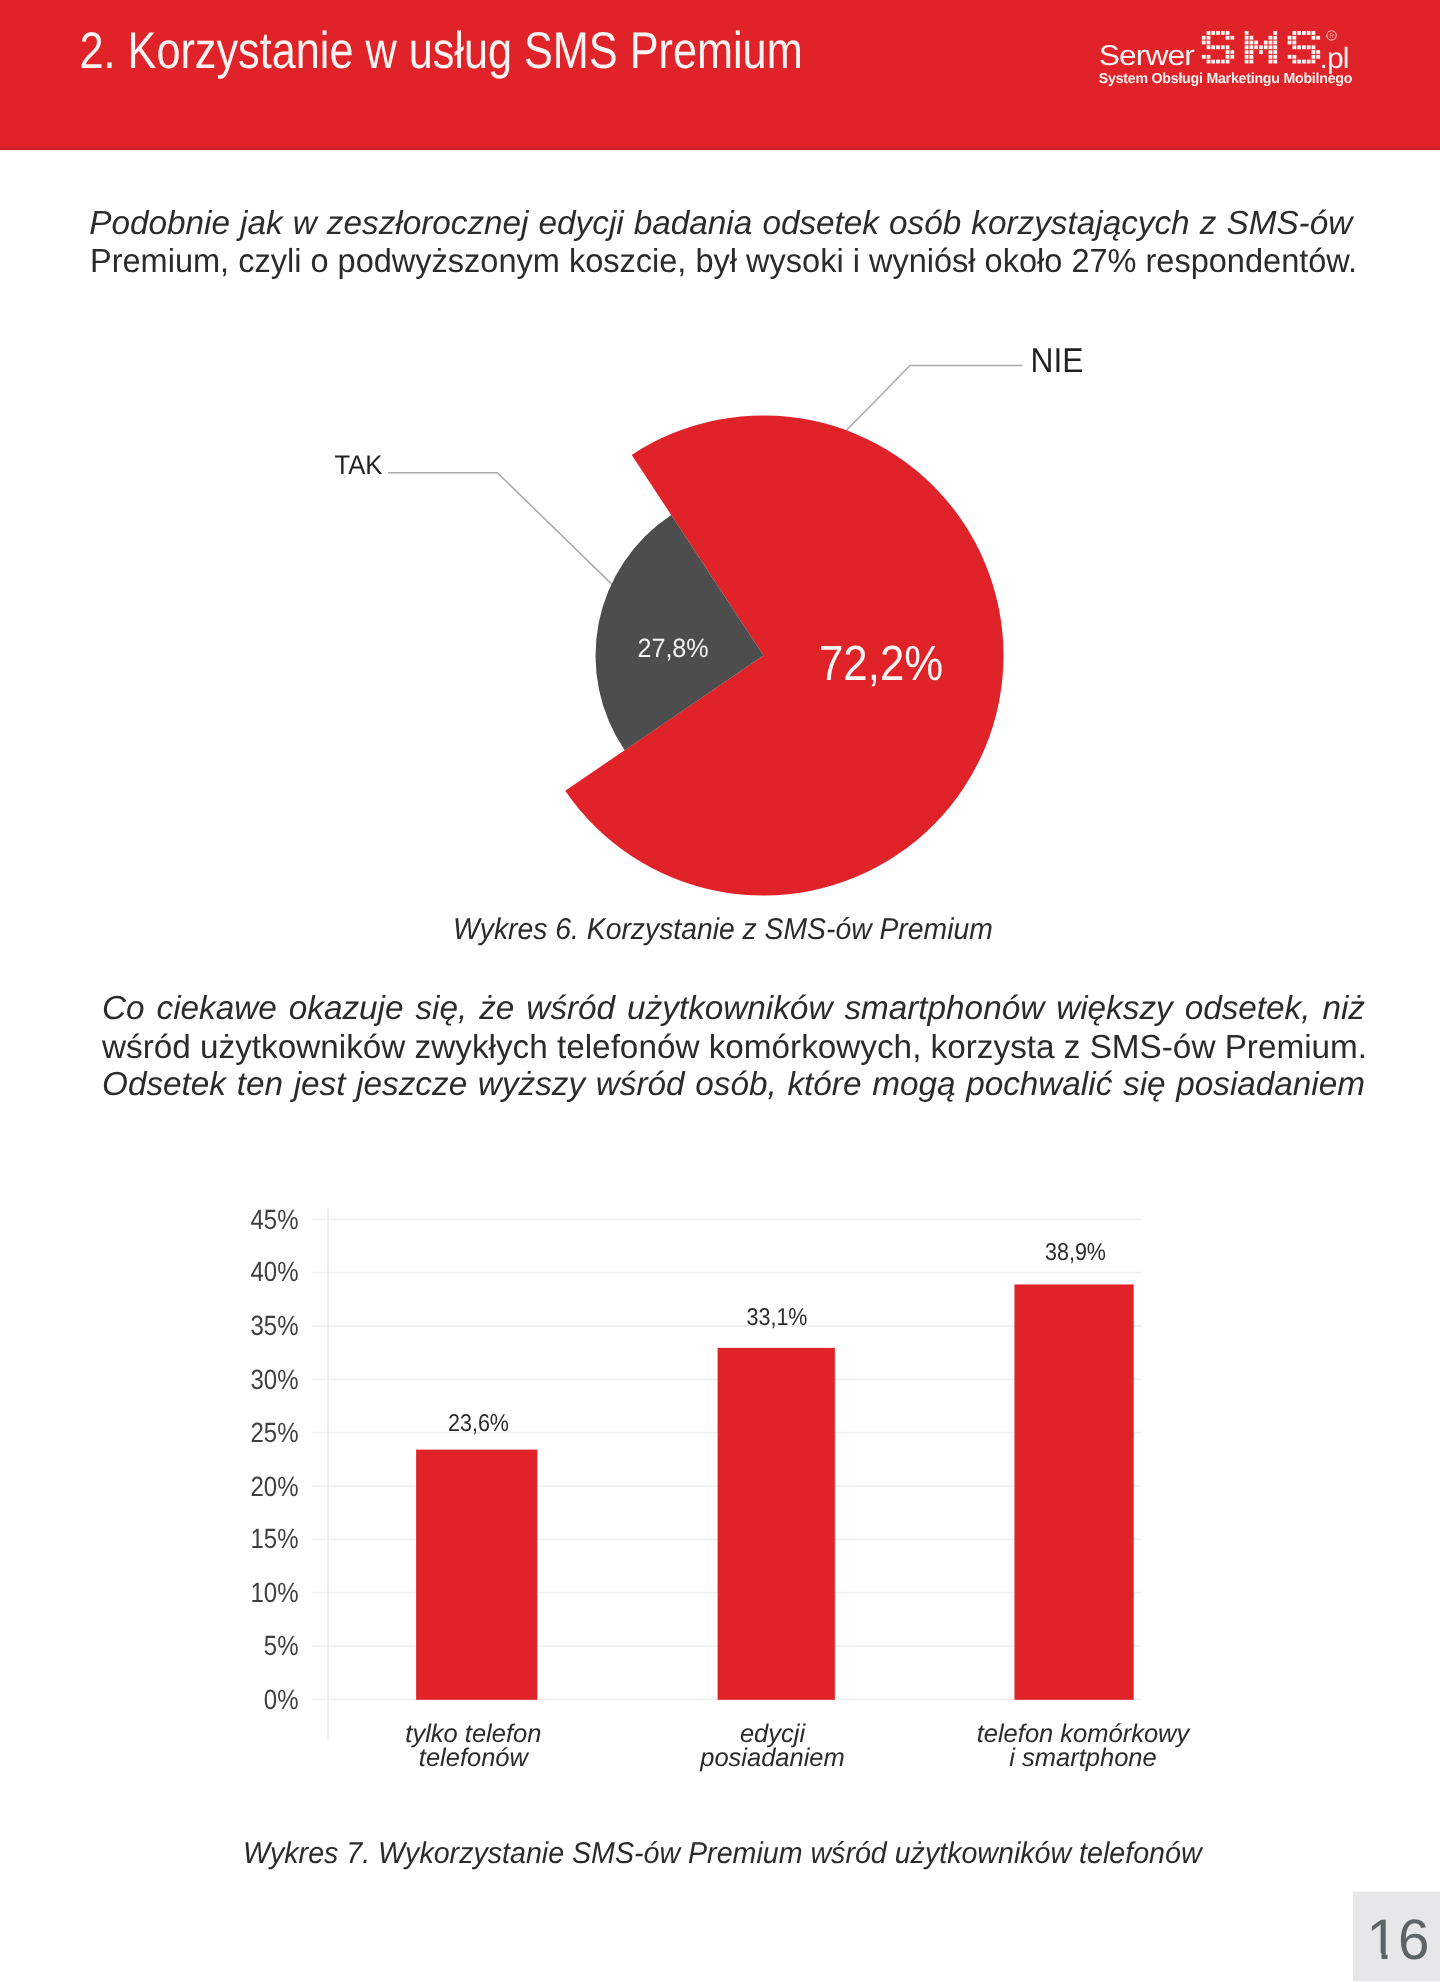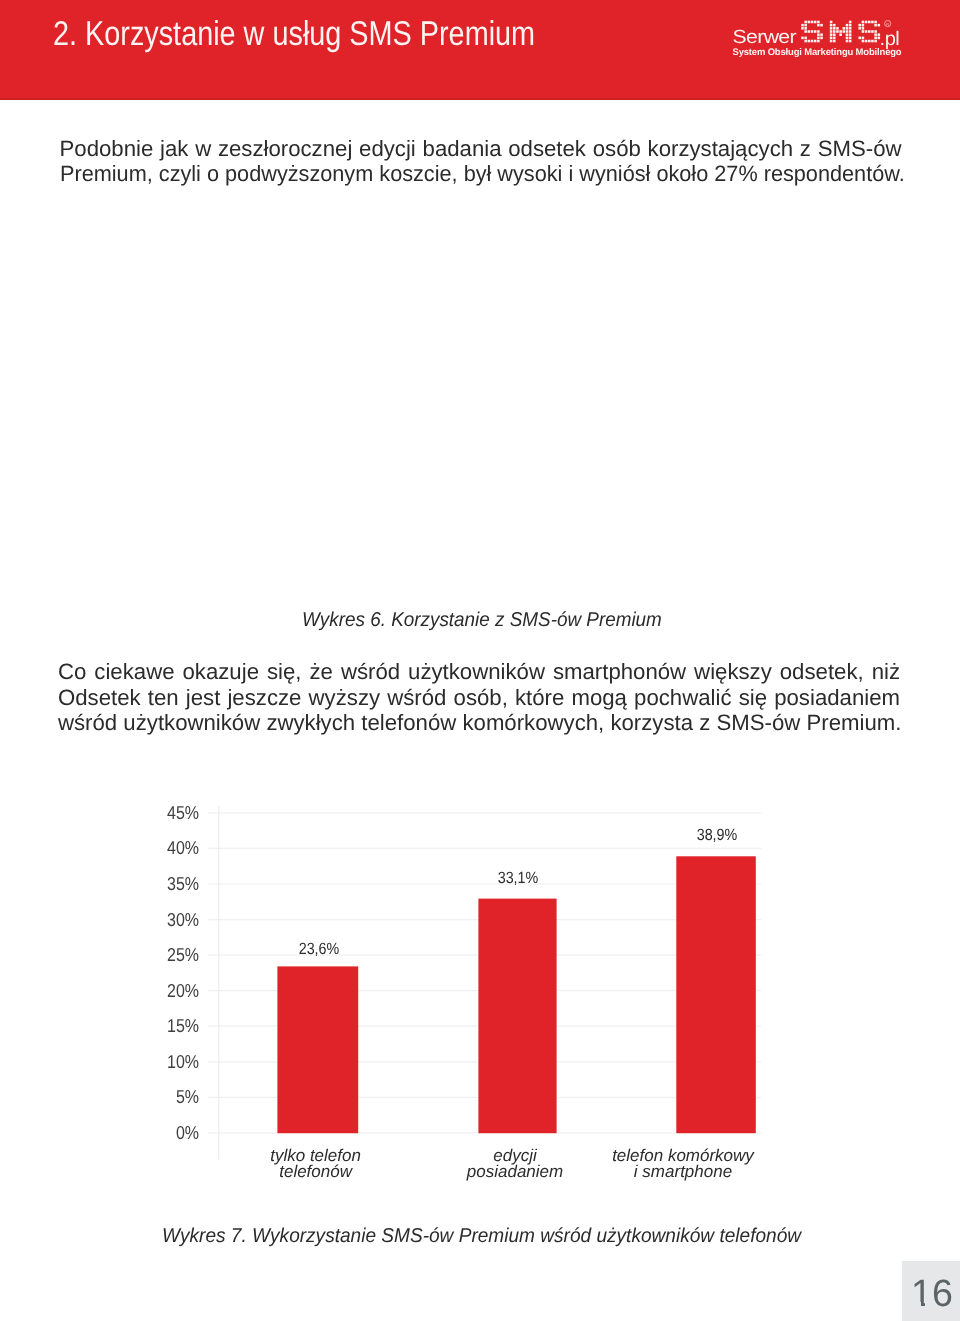--- a/index.html
+++ b/index.html
@@ -16,24 +16,24 @@
              letter-spacing:0;color:#fdf3f2;white-space:nowrap;
              transform:scaleX(0.838);transform-origin:left top;}
 
   
   .logo{position:absolute;left:731.5px;top:12px;width:186px;height:48px;}
   .logo svg{display:block;}
 
   
   .para{position:absolute;color:#2b2b2b;font-size:22.2px;line-height:25.6px;}
   .ln{display:block;white-space:nowrap;}
-  .ln.just{text-align:justify;text-align-last:justify;white-space:normal;}
+  .ln.just{text-align:justify;text-align-last:justify;white-space:normal;font-style:italic;}
   .ln.shrink{transform:scaleX(0.9772);transform-origin:left center;}
   .p-intro{left:59.5px;top:135.5px;width:842px;}
-  .p-mid{left:58px;top:659px;width:842px;}
+  .p-mid{left:68px;top:659px;width:842px;}
 
   .caption{position:absolute;font-style:italic;
            font-weight:400;font-size:20px;color:#2b2b2b;white-space:nowrap;
            transform-origin:left top;}
   .cap6{left:302px;top:609px;transform:scaleX(0.944);}
   .cap7{left:161.5px;top:1225px;transform:scaleX(0.9535);}
 
   
   .pie-wrap{position:absolute;left:180px;top:218px;width:600px;height:390px;}
   .lbl{position:absolute;font-size:17px;color:#231f20;white-space:nowrap;}
@@ -159,27 +159,43 @@
       </g>
       <text x="0.5" y="43.2" font-family="Liberation Sans, sans-serif" font-size="9.6" font-weight="bold" fill="#fdf3f2" letter-spacing="-0.15" textLength="169" lengthAdjust="spacingAndGlyphs">System Obsługi Marketingu Mobilnego</text>
     </svg>
   </div>
 
   <div class="para p-intro">
     <span class="ln just">Podobnie jak w zeszłorocznej edycji badania odsetek osób korzystających z SMS-ów</span>
     <span class="ln shrink">Premium, czyli o podwyższonym koszcie, był wysoki i wyniósł około 27% respondentów.</span>
   </div>
 
+  <div class="pie-wrap">
+    <svg width="600" height="390" viewBox="0 0 600 390">
+
+      <path d="M 382.9 70.4 L 426.7 25.6 L 501.7 25.6" fill="none" stroke="#a9a9a9" stroke-width="1"></path>
+
+      <path d="M 78.6 97.1 L 151.5 97.1 L 228.3 171.9" fill="none" stroke="#a9a9a9" stroke-width="1"></path>
+
+      <path d="M 329 219 L 241.16 85.27 A 160 160 0 1 1 196.82 309.16 Z" fill="#df2328"></path>
+
+      <path d="M 329 219 L 236.48 282.11 A 112.0 112.0 0 0 1 267.51 125.39 Z" fill="#4d4d4d"></path>
+    </svg>
+    <div class="lbl" style="left:507px;top:9.3px;font-size:23px;transform:scaleX(0.92);transform-origin:left top;">NIE</div>
+    <div class="lbl" style="left:43px;top:82.3px;font-size:18px;transform:scaleX(0.95);transform-origin:left top;">TAK</div>
+    <div class="lbl" style="left:366px;top:205px;font-size:33px;color:#fdf5f4;font-weight:400;transform:scaleX(0.885);transform-origin:left top;">72,2%</div>
+    <div class="lbl" style="left:245px;top:203.5px;font-size:17.6px;color:#f2f2f2;transform:scaleX(0.95);transform-origin:left top;">27,8%</div>
+  </div>
 
   <div class="caption cap6">Wykres 6. Korzystanie z SMS-ów Premium</div>
 
   <div class="para p-mid">
     <span class="ln just">Co ciekawe okazuje się, że wśród użytkowników smartphonów większy odsetek, niż</span>
+    <span class="ln">wśród użytkowników zwykłych telefonów komórkowych, korzysta z SMS-ów Premium.</span>
     <span class="ln just">Odsetek ten jest jeszcze wyższy wśród osób, które mogą pochwalić się posiadaniem</span>
-    <span class="ln">wśród użytkowników zwykłych telefonów komórkowych, korzysta z SMS-ów Premium.</span>
   </div>
 
   <div class="bars">
     <svg width="960" height="405" viewBox="0 790 960 405" style="position:absolute;left:0;top:0;">
       <g stroke="#f0f0f0" stroke-width="1.2">
         <line x1="208" y1="812.9" x2="761" y2="812.9"></line>
         <line x1="208" y1="848.4" x2="761" y2="848.4"></line>
         <line x1="208" y1="884.0" x2="761" y2="884.0"></line>
         <line x1="208" y1="919.6" x2="761" y2="919.6"></line>
         <line x1="208" y1="955.1" x2="761" y2="955.1"></line>
@@ -211,21 +227,21 @@
     <div class="vlab" style="left:646.7px;top:36.4px;width:140px;">38,9%</div>
 
     <div class="xlab" style="left:245.6px;top:357.5px;width:140px;">
       <span>tylko telefon</span><br>
       <span>telefonów</span>
     </div>
     <div class="xlab" style="left:445px;top:357.5px;width:140px;">
       <span>edycji</span><br>
       <span>posiadaniem</span>
     </div>
-    <div class="xlab" style="left:608px;top:357.5px;width:150px;">
+    <div class="xlab" style="left:647px;top:357.5px;width:150px;">
       <span>telefon komórkowy</span><br>
       <span>i smartphone</span>
     </div>
   </div>
 
   <div class="caption cap7">Wykres 7. Wykorzystanie SMS-ów Premium wśród użytkowników telefonów</div>
 
   <div class="pgbox"></div>
   <div class="pgnum">16</div>
   <div class="pgnum-mask"></div>

